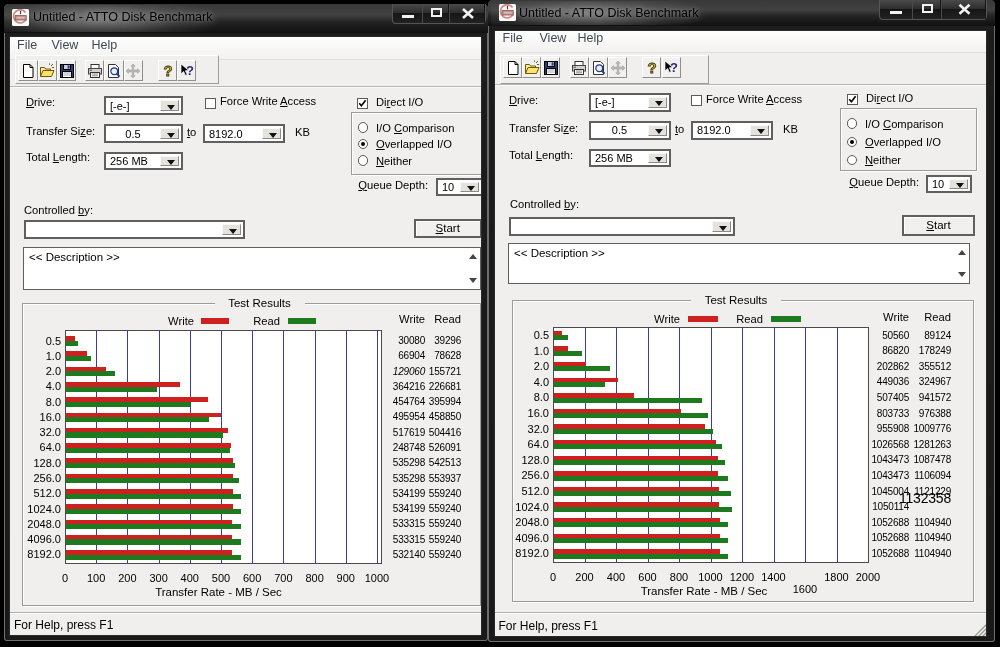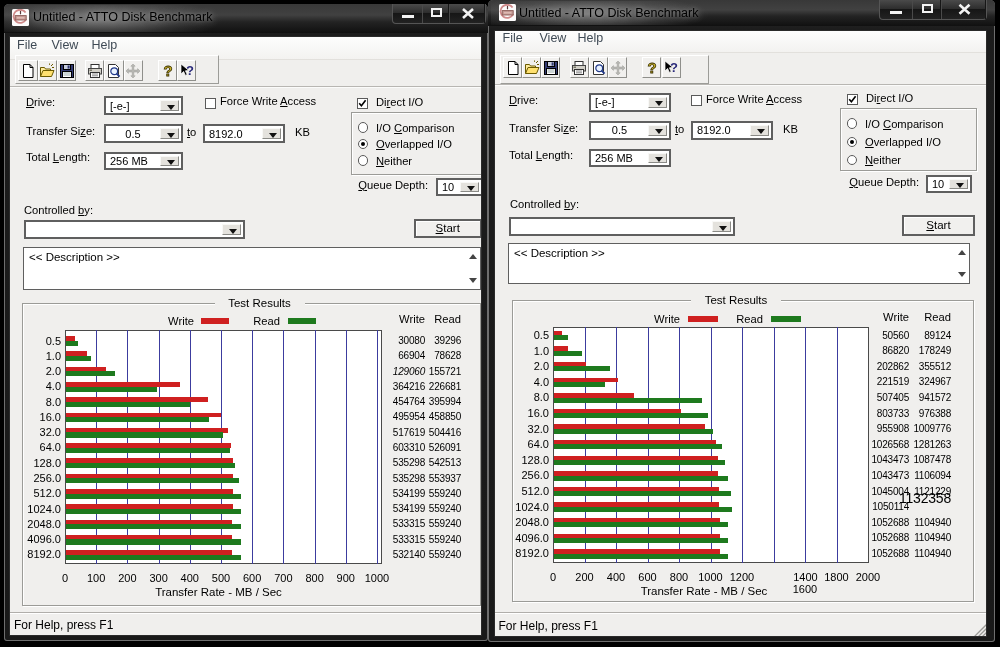--- a/index.html
+++ b/index.html
@@ -199,21 +199,21 @@
       <div style="position:absolute;left:335px;top:374.4285px;width:80px;text-align:right;font-size:10px;line-height:12px;letter-spacing:-0.2px;">495954</div>
       <div style="position:absolute;left:371px;top:374.4285px;width:80px;text-align:right;font-size:10px;line-height:12px;letter-spacing:-0.2px;">458850</div>
       <div style="position:absolute;left:56px;top:390.9142px;width:161.5px;height:4.8px;background:#cf2020;"></div>
       <div style="position:absolute;left:56px;top:395.4142px;width:157.4px;height:5.1px;background:#1e7a1e;"></div>
       <div style="position:absolute;left:-29px;top:389.2142px;width:80px;text-align:right;font-size:11px;line-height:13px;">32.0</div>
       <div style="position:absolute;left:335px;top:389.7142px;width:80px;text-align:right;font-size:10px;line-height:12px;letter-spacing:-0.2px;">517619</div>
       <div style="position:absolute;left:371px;top:389.7142px;width:80px;text-align:right;font-size:10px;line-height:12px;letter-spacing:-0.2px;">504416</div>
       <div style="position:absolute;left:56px;top:406.1999px;width:165.0px;height:4.8px;background:#cf2020;"></div>
       <div style="position:absolute;left:56px;top:410.6999px;width:164.1px;height:5.1px;background:#1e7a1e;"></div>
       <div style="position:absolute;left:-29px;top:404.4999px;width:80px;text-align:right;font-size:11px;line-height:13px;">64.0</div>
-      <div style="position:absolute;left:335px;top:404.9999px;width:80px;text-align:right;font-size:10px;line-height:12px;letter-spacing:-0.2px;">603310</div>
+      <div style="position:absolute;left:335px;top:404.9999px;width:80px;text-align:right;font-size:10px;line-height:12px;letter-spacing:-0.2px;">248748</div>
       <div style="position:absolute;left:371px;top:404.9999px;width:80px;text-align:right;font-size:10px;line-height:12px;letter-spacing:-0.2px;">526091</div>
       <div style="position:absolute;left:56px;top:421.4856px;width:167.0px;height:4.8px;background:#cf2020;"></div>
       <div style="position:absolute;left:56px;top:425.9856px;width:169.3px;height:5.1px;background:#1e7a1e;"></div>
       <div style="position:absolute;left:-29px;top:419.7856px;width:80px;text-align:right;font-size:11px;line-height:13px;">128.0</div>
       <div style="position:absolute;left:335px;top:420.2856px;width:80px;text-align:right;font-size:10px;line-height:12px;letter-spacing:-0.2px;">535298</div>
       <div style="position:absolute;left:371px;top:420.2856px;width:80px;text-align:right;font-size:10px;line-height:12px;letter-spacing:-0.2px;">542513</div>
       <div style="position:absolute;left:56px;top:436.7713px;width:167.0px;height:4.8px;background:#cf2020;"></div>
       <div style="position:absolute;left:56px;top:441.2713px;width:172.8px;height:5.1px;background:#1e7a1e;"></div>
       <div style="position:absolute;left:-29px;top:435.0713px;width:80px;text-align:right;font-size:11px;line-height:13px;">256.0</div>
       <div style="position:absolute;left:335px;top:435.5713px;width:80px;text-align:right;font-size:10px;line-height:12px;letter-spacing:-0.2px;">535298</div>
@@ -438,21 +438,21 @@
       <div style="position:absolute;left:334.5px;top:314.1px;width:80px;text-align:right;font-size:10px;line-height:12px;letter-spacing:-0.2px;">86820</div>
       <div style="position:absolute;left:376.5px;top:314.1px;width:80px;text-align:right;font-size:10px;line-height:12px;letter-spacing:-0.2px;">178249</div>
       <div style="position:absolute;left:59.5px;top:330.9px;width:32.0px;height:4.8px;background:#cf2020;"></div>
       <div style="position:absolute;left:59.5px;top:335.4px;width:56.0px;height:5.1px;background:#1e7a1e;"></div>
       <div style="position:absolute;left:-25.5px;top:329.2px;width:80px;text-align:right;font-size:11px;line-height:13px;">2.0</div>
       <div style="position:absolute;left:334.5px;top:329.7px;width:80px;text-align:right;font-size:10px;line-height:12px;letter-spacing:-0.2px;">202862</div>
       <div style="position:absolute;left:376.5px;top:329.7px;width:80px;text-align:right;font-size:10px;line-height:12px;letter-spacing:-0.2px;">355512</div>
       <div style="position:absolute;left:59.5px;top:346.5px;width:64.1px;height:4.8px;background:#cf2020;"></div>
       <div style="position:absolute;left:59.5px;top:351.0px;width:51.2px;height:5.1px;background:#1e7a1e;"></div>
       <div style="position:absolute;left:-25.5px;top:344.8px;width:80px;text-align:right;font-size:11px;line-height:13px;">4.0</div>
-      <div style="position:absolute;left:334.5px;top:345.3px;width:80px;text-align:right;font-size:10px;line-height:12px;letter-spacing:-0.2px;">221519</div>
+      <div style="position:absolute;left:334.5px;top:345.3px;width:80px;text-align:right;font-size:10px;line-height:12px;letter-spacing:-0.2px;">449036</div>
       <div style="position:absolute;left:376.5px;top:345.3px;width:80px;text-align:right;font-size:10px;line-height:12px;letter-spacing:-0.2px;">324967</div>
       <div style="position:absolute;left:59.5px;top:362.09999999999997px;width:79.9px;height:4.8px;background:#cf2020;"></div>
       <div style="position:absolute;left:59.5px;top:366.59999999999997px;width:148.3px;height:5.1px;background:#1e7a1e;"></div>
       <div style="position:absolute;left:-25.5px;top:360.4px;width:80px;text-align:right;font-size:11px;line-height:13px;">8.0</div>
       <div style="position:absolute;left:334.5px;top:360.9px;width:80px;text-align:right;font-size:10px;line-height:12px;letter-spacing:-0.2px;">507405</div>
       <div style="position:absolute;left:376.5px;top:360.9px;width:80px;text-align:right;font-size:10px;line-height:12px;letter-spacing:-0.2px;">941572</div>
       <div style="position:absolute;left:59.5px;top:377.7px;width:126.6px;height:4.8px;background:#cf2020;"></div>
       <div style="position:absolute;left:59.5px;top:382.2px;width:153.8px;height:5.1px;background:#1e7a1e;"></div>
       <div style="position:absolute;left:-25.5px;top:376.0px;width:80px;text-align:right;font-size:11px;line-height:13px;">16.0</div>
       <div style="position:absolute;left:334.5px;top:376.5px;width:80px;text-align:right;font-size:10px;line-height:12px;letter-spacing:-0.2px;">803733</div>
@@ -502,18 +502,18 @@
       <div style="position:absolute;left:-25.5px;top:516.4px;width:80px;text-align:right;font-size:11px;line-height:13px;">8192.0</div>
       <div style="position:absolute;left:334.5px;top:516.9px;width:80px;text-align:right;font-size:10px;line-height:12px;letter-spacing:-0.2px;">1052688</div>
       <div style="position:absolute;left:376.5px;top:516.9px;width:80px;text-align:right;font-size:10px;line-height:12px;letter-spacing:-0.2px;">1104940</div>
       <div style="position:absolute;left:28.5px;top:539.5px;width:60px;text-align:center;font-size:11px;">0</div>
       <div style="position:absolute;left:60.0px;top:539.5px;width:60px;text-align:center;font-size:11px;">200</div>
       <div style="position:absolute;left:91.5px;top:539.5px;width:60px;text-align:center;font-size:11px;">400</div>
       <div style="position:absolute;left:123.0px;top:539.5px;width:60px;text-align:center;font-size:11px;">600</div>
       <div style="position:absolute;left:154.5px;top:539.5px;width:60px;text-align:center;font-size:11px;">800</div>
       <div style="position:absolute;left:186.0px;top:539.5px;width:60px;text-align:center;font-size:11px;">1000</div>
       <div style="position:absolute;left:217.5px;top:539.5px;width:60px;text-align:center;font-size:11px;">1200</div>
-      <div style="position:absolute;left:249.0px;top:539.5px;width:60px;text-align:center;font-size:11px;padding-left:32px;">1400</div>
+      <div style="position:absolute;left:249.0px;top:539.5px;width:60px;text-align:center;font-size:11px;">1400</div>
       <div style="position:absolute;left:280.5px;top:539.5px;width:60px;text-align:center;font-size:11px;margin-top:12px;">1600</div>
       <div style="position:absolute;left:312.0px;top:539.5px;width:60px;text-align:center;font-size:11px;">1800</div>
       <div style="position:absolute;left:343.5px;top:539.5px;width:60px;text-align:center;font-size:11px;">2000</div>
       <div style="position:absolute;left:119.5px;top:553.5px;width:180px;text-align:center;font-size:11.5px;">Transfer Rate - MB / Sec</div>
     </div>
   </div>
 </body></html>

